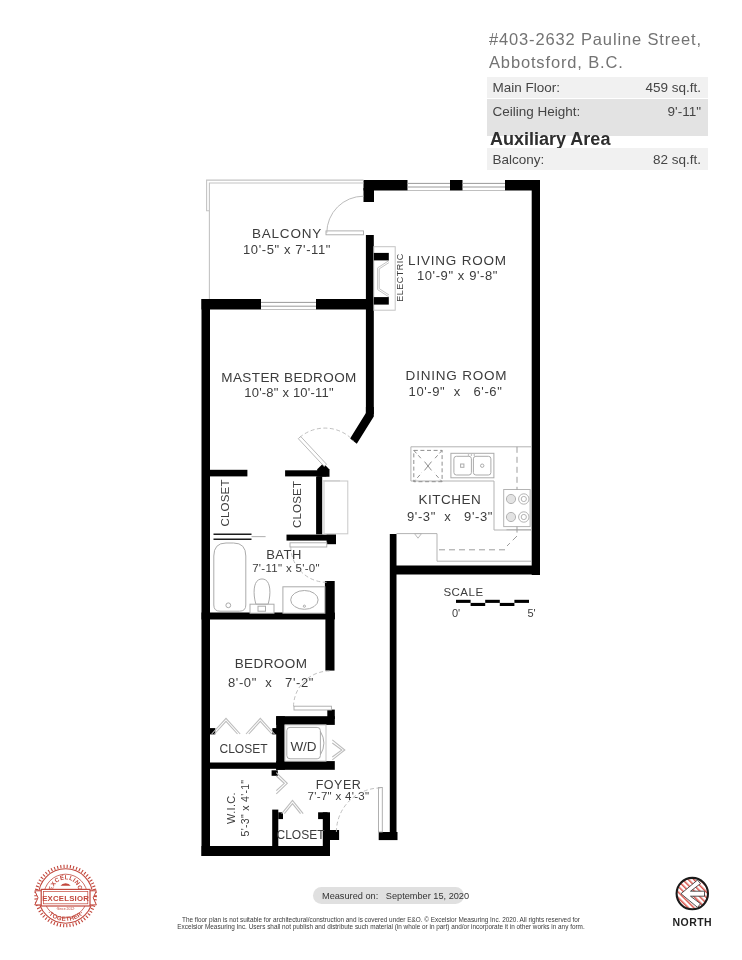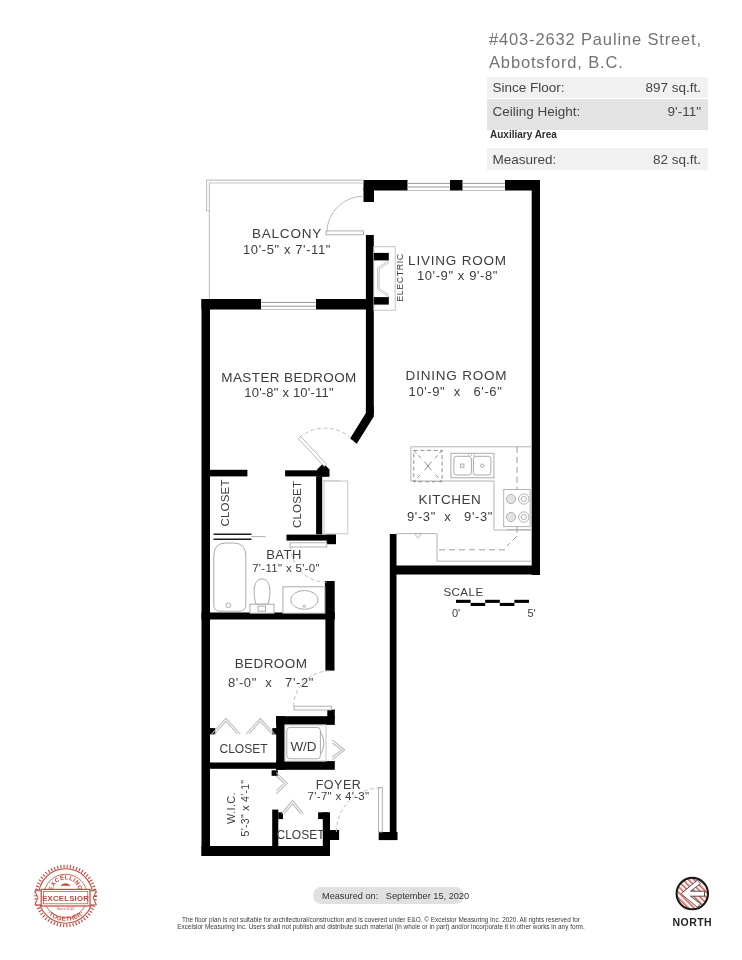--- a/index.html
+++ b/index.html
@@ -6,33 +6,33 @@
   body{width:742px;height:960px;position:relative;font-family:"Liberation Sans",sans-serif;overflow:hidden;}
   .abs{position:absolute;}
   .rowtxt{font-size:13.5px;color:#454545;}
 </style>
 </head>
 <body>
 
 <div class="abs" style="left:489px;top:28px;font-size:16.5px;line-height:23px;color:#737373;letter-spacing:0.85px;">#403-2632 Pauline Street,<br>Abbotsford, B.C.</div>
 
 <div class="abs rowtxt" style="left:486.5px;top:77px;width:221.5px;height:21px;background:#f1f1f1;">
-  <span class="abs" style="left:6px;top:3px;">Since Floor:</span>
-  <span class="abs" style="right:7px;top:3px;">897 sq.ft.</span>
-</div>
-
-<div class="abs rowtxt" style="left:486.5px;top:99px;width:221.5px;height:31px;background:#e3e3e3;">
+  <span class="abs" style="left:6px;top:3px;">Main Floor:</span>
+  <span class="abs" style="right:7px;top:3px;">459 sq.ft.</span>
+</div>
+
+<div class="abs rowtxt" style="left:486.5px;top:99px;width:221.5px;height:37px;background:#e3e3e3;">
   <span class="abs" style="left:6px;top:5px;">Ceiling Height:</span>
   <span class="abs" style="right:7px;top:5px;">9'-11"</span>
 </div>
 
-<div class="abs" style="left:490px;top:129px;font-size:10px;font-weight:bold;color:#2e2e2e;">Auxiliary Area</div>
+<div class="abs" style="left:490px;top:129px;font-size:18px;font-weight:bold;color:#2e2e2e;">Auxiliary Area</div>
 
 <div class="abs rowtxt" style="left:486.5px;top:147.5px;width:221.5px;height:22px;background:#f1f1f1;">
-  <span class="abs" style="left:6px;top:4px;">Measured:</span>
+  <span class="abs" style="left:6px;top:4px;">Balcony:</span>
   <span class="abs" style="right:7px;top:4px;">82 sq.ft.</span>
 </div>
 
 <svg class="abs" style="left:0;top:0;" width="742" height="960" viewBox="0 0 742 960">
 <g fill="#000" stroke="none">
 
 <rect x="363.5" y="180" width="176.5" height="10.5"></rect>
 
 <rect x="531.7" y="180" width="8.3" height="395"></rect>
 

